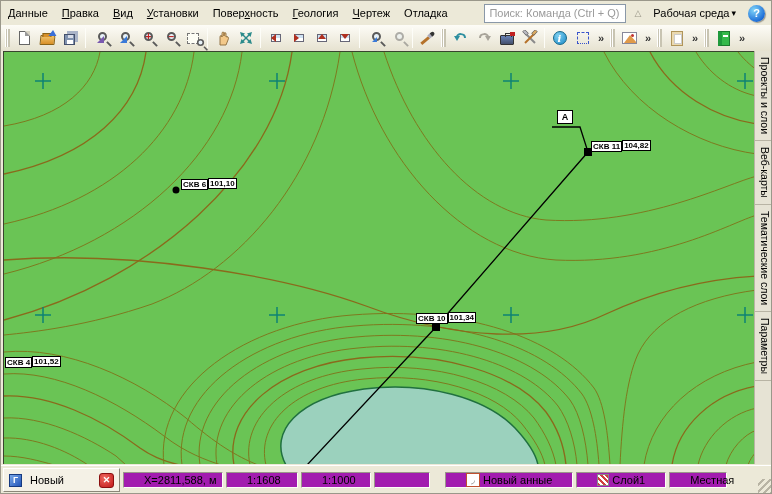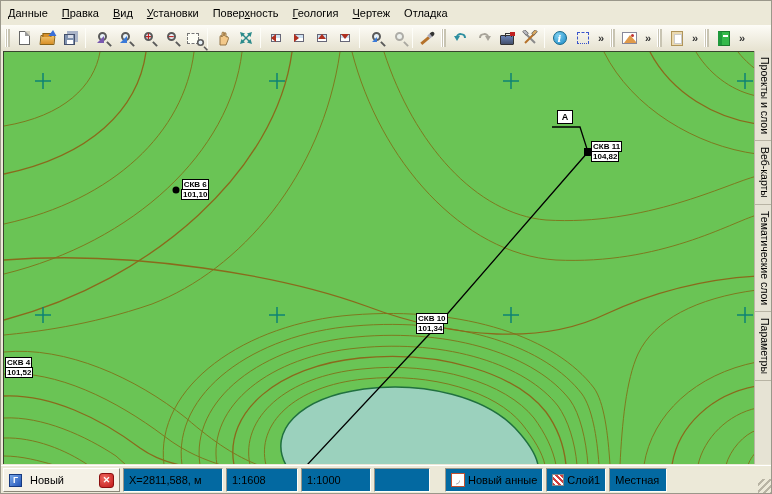--- a/index.html
+++ b/index.html
@@ -95,42 +95,42 @@
   .icon-book { width:12px; height:15px; background:#35b94a; border:1px solid #1c7a2e; border-left:4px solid #1f9a3c; position:relative; }
   .icon-book::after { content:""; position:absolute; left:1px; top:3px; width:5px; height:2px; background:#fff; }
 
   
   .map-wrap { position:absolute; left:2px; top:50px; width:753px; height:413px;
               border-top:1px solid #38442e; border-left:1px solid #38442e; background:#6ac455; overflow:hidden; }
   .map-wrap svg { display:block; }
   .map-label { position:absolute; font-size:8px; font-weight:bold; line-height:9px; white-space:nowrap; }
   .map-label .bx { background:#fff; border:1px solid #000; padding:0 1px; display:inline-block; }
   .map-label .bx + .bx { margin-top:-1px; }
-  .lblcol { display:flex; flex-direction:column; align-items:flex-start; }
+  .lblcol { display:flex; flex-direction:row; align-items:flex-start; }
   .a-box { position:absolute; width:16px; height:14px; background:#fff; border:1px solid #000;
            font-size:9px; font-weight:bold; display:flex; align-items:center; justify-content:center; }
 
   
   .side { position:absolute; right:0; top:50px; width:17px; height:413px; background:#e6e3d4;
           border-left:1px solid #b8b4a4; display:flex; flex-direction:column; align-items:center; }
   .vtab { writing-mode:vertical-rl; font-size:10.5px; padding:6px 0; border-bottom:1px solid #b8b4a4;
           width:100%; text-align:center; background:#e6e3d4; cursor:default; }
 
   
   .statusbar { position:absolute; left:0; top:464px; width:772px; height:29px; background:#ece9d8;
                border-top:1px solid #fff; display:flex; align-items:center; padding:0 2px; gap:3px; }
   .plan-tab { display:flex; align-items:center; gap:8px; width:117px; height:24px; padding:0 5px;
               background:#f4f1e6; border:1px solid; border-color:#fff #8a8678 #8a8678 #fff; }
   .plan-ico { width:13px; height:13px; background:linear-gradient(135deg,#79a8e8,#2255b8); border:1px solid #163a80;
               color:#fff; font-size:9px; font-weight:bold; display:flex; align-items:center; justify-content:center; }
   .close-btn { margin-left:auto; width:15px; height:15px; background:radial-gradient(circle at 35% 30%, #f06a60, #c01818);
                border:1px solid #8a0f0f; border-radius:3px; color:#fff; font-size:9px; font-weight:bold;
                display:flex; align-items:center; justify-content:center; cursor:default; }
-  .spanel { height:24px; background:#0369a1; border:1px solid; border-color:#9a978a #fdfdf8 #fdfdf8 #9a978a;
-            display:flex; align-items:center; padding:0 5px; white-space:nowrap; }
+  .spanel { height:16px; background:#a21caf; border:1px solid; border-color:#9a978a #fdfdf8 #fdfdf8 #9a978a;
+            display:flex; align-items:center; padding:0 20px; white-space:nowrap; }
   .node-ico { width:14px; height:14px; border:1px solid #c05030; background:#fff; margin-right:3px;
               display:flex; align-items:center; justify-content:center; color:#888; font-size:10px; line-height:10px; }
   .layer-ico { width:12px; height:12px; border:1px solid #888; margin-right:3px;
                background:repeating-linear-gradient(45deg,#d04040 0 2px,#fff 2px 4px); }
   .grip-corner { position:absolute; right:1px; bottom:1px; width:14px; height:14px;
                  background:repeating-linear-gradient(135deg, transparent 0 3px, #b8b4a4 3px 5px); }
 </style>
 </head>
 <body>
 
@@ -139,20 +139,29 @@
   <div class="menubar">
     <div class="menu-item"><span></span><span class="menu-hot">Д</span><span>анные</span></div>
     <div class="menu-item"><span></span><span class="menu-hot">П</span><span>равка</span></div>
     <div class="menu-item"><span></span><span class="menu-hot">В</span><span>ид</span></div>
     <div class="menu-item"><span></span><span class="menu-hot">У</span><span>становки</span></div>
     <div class="menu-item"><span>Повер</span><span class="menu-hot">х</span><span>ность</span></div>
     <div class="menu-item"><span></span><span class="menu-hot">Г</span><span>еология</span></div>
     <div class="menu-item"><span></span><span class="menu-hot">Ч</span><span>ертеж</span></div>
     <div class="menu-item"><span>Отладка</span><span class="menu-hot"></span><span></span></div>
 
+    <div class="search-wrap">
+      <input class="searchbox" placeholder="Поиск: Команда (Ctrl + Q)" style="">
+      <span class="mini-tri">△</span>
+      <div class="ws">
+        <span>Рабочая среда</span>
+        <span class="ws-caret">▾</span>
+      </div>
+      <div class="help-btn">?</div>
+    </div>
   </div>
 
   <div class="toolbar">
     <div class="grip"></div>
     <div class="tbtn">
         <span class="icon-page"></span>
       </div>
     <div class="tbtn">
         <span class="icon-folder"></span>
       </div>
@@ -346,21 +355,21 @@
       </g>
       <g>
         <path d="M 548,75 H 576 L 584,100 L 432,275 L 303,413" fill="none" stroke="#000" stroke-width="1.3"></path>
         <rect x="580" y="96" width="8" height="8" fill="#000"></rect>
         <rect x="428" y="271" width="8" height="8" fill="#000"></rect>
       </g>
       <circle cx="172" cy="138" r="3.5" fill="#000"></circle>
     </svg>
 
     <div class="a-box" style="left:553px; top:58px;">А</div>
-    <div class="map-label lblcol" style="left:177px; top:127px;align-items:center;">
+    <div class="map-label lblcol" style="left:177px; top:127px;">
       <span class="bx">СКВ 6</span>
       <span class="bx">101,10</span>
     </div>
     <div class="map-label lblcol" style="left:587px; top:89px;">
       <span class="bx">СКВ 11</span>
       <span class="bx">104,82</span>
     </div>
     <div class="map-label lblcol" style="left:412px; top:261px;">
       <span class="bx">СКВ 10</span>
       <span class="bx">101,34</span>

